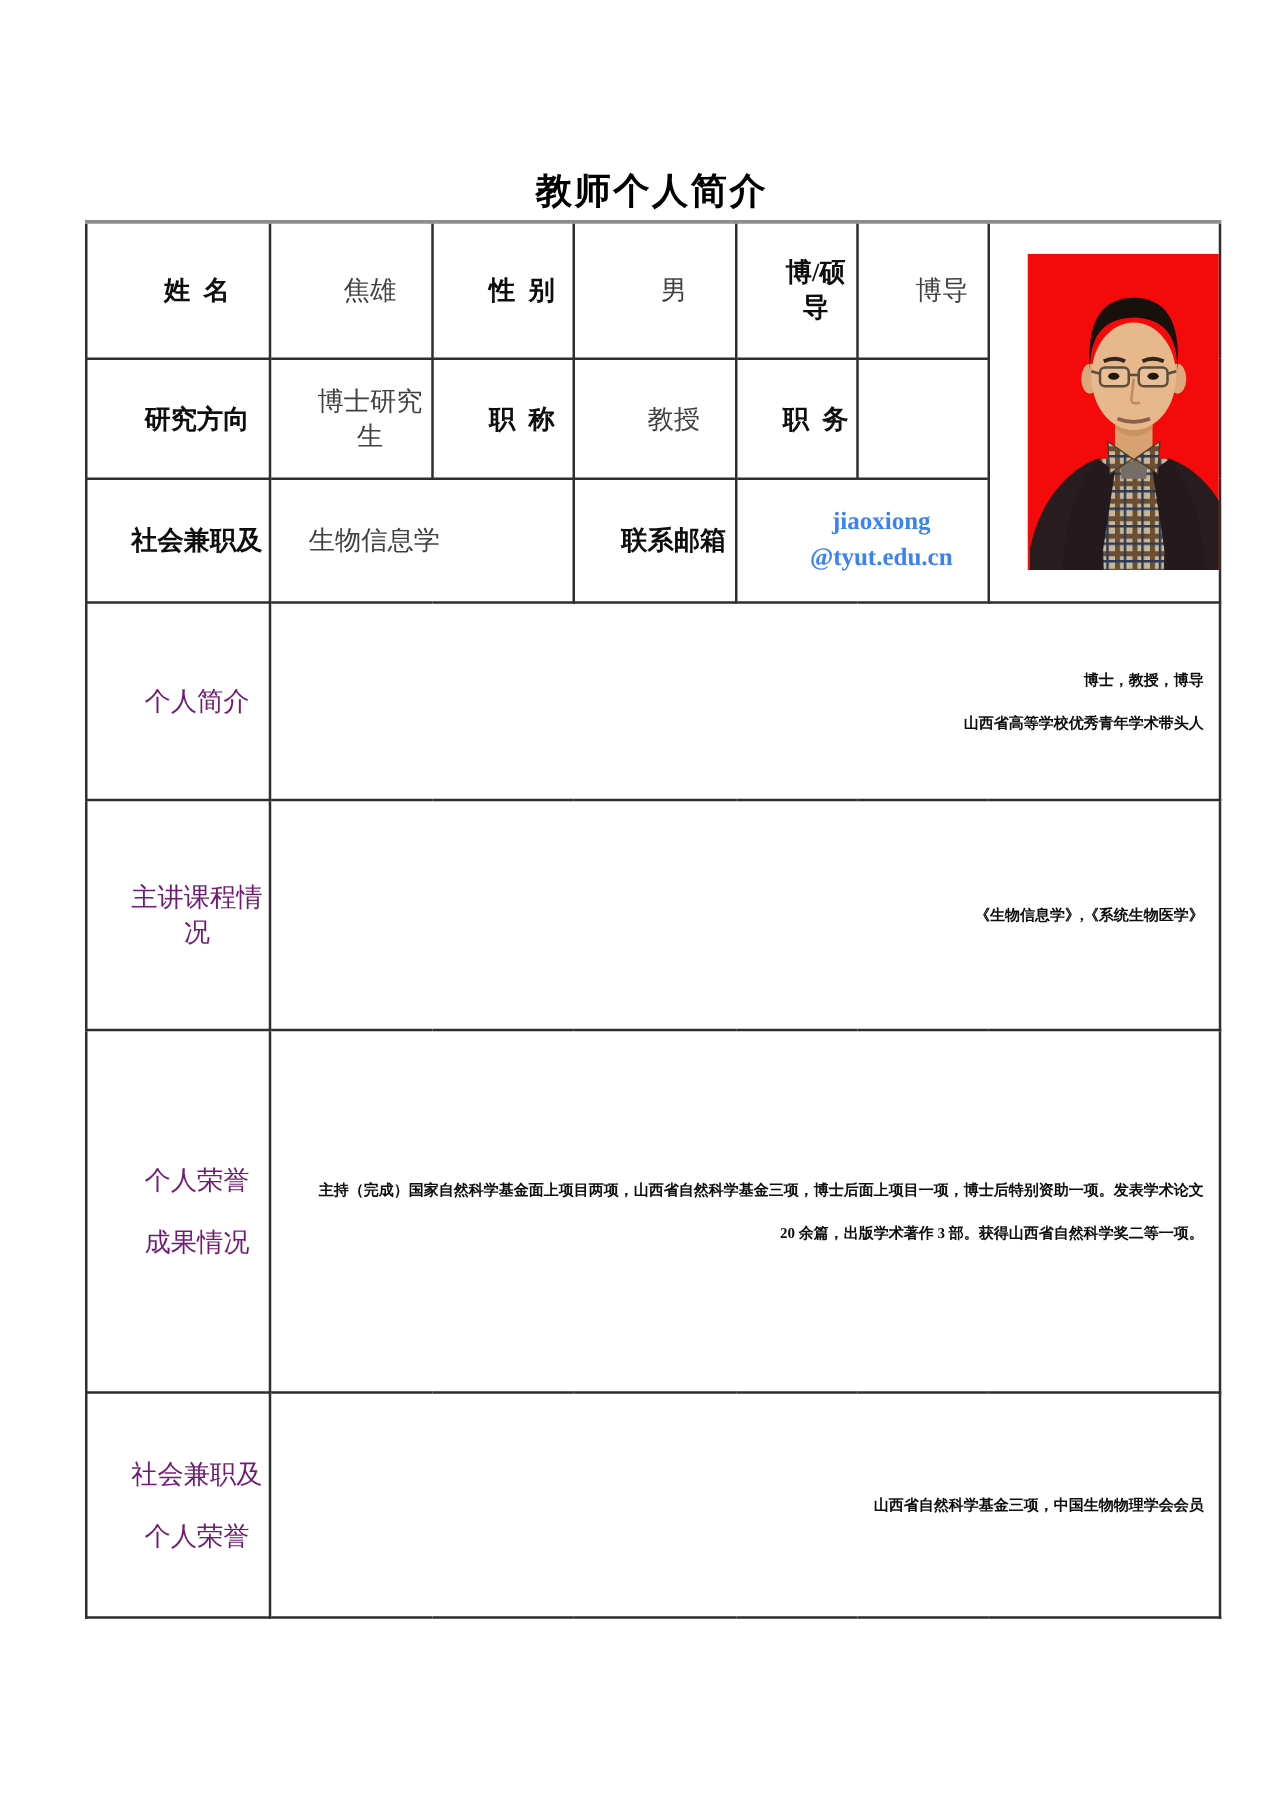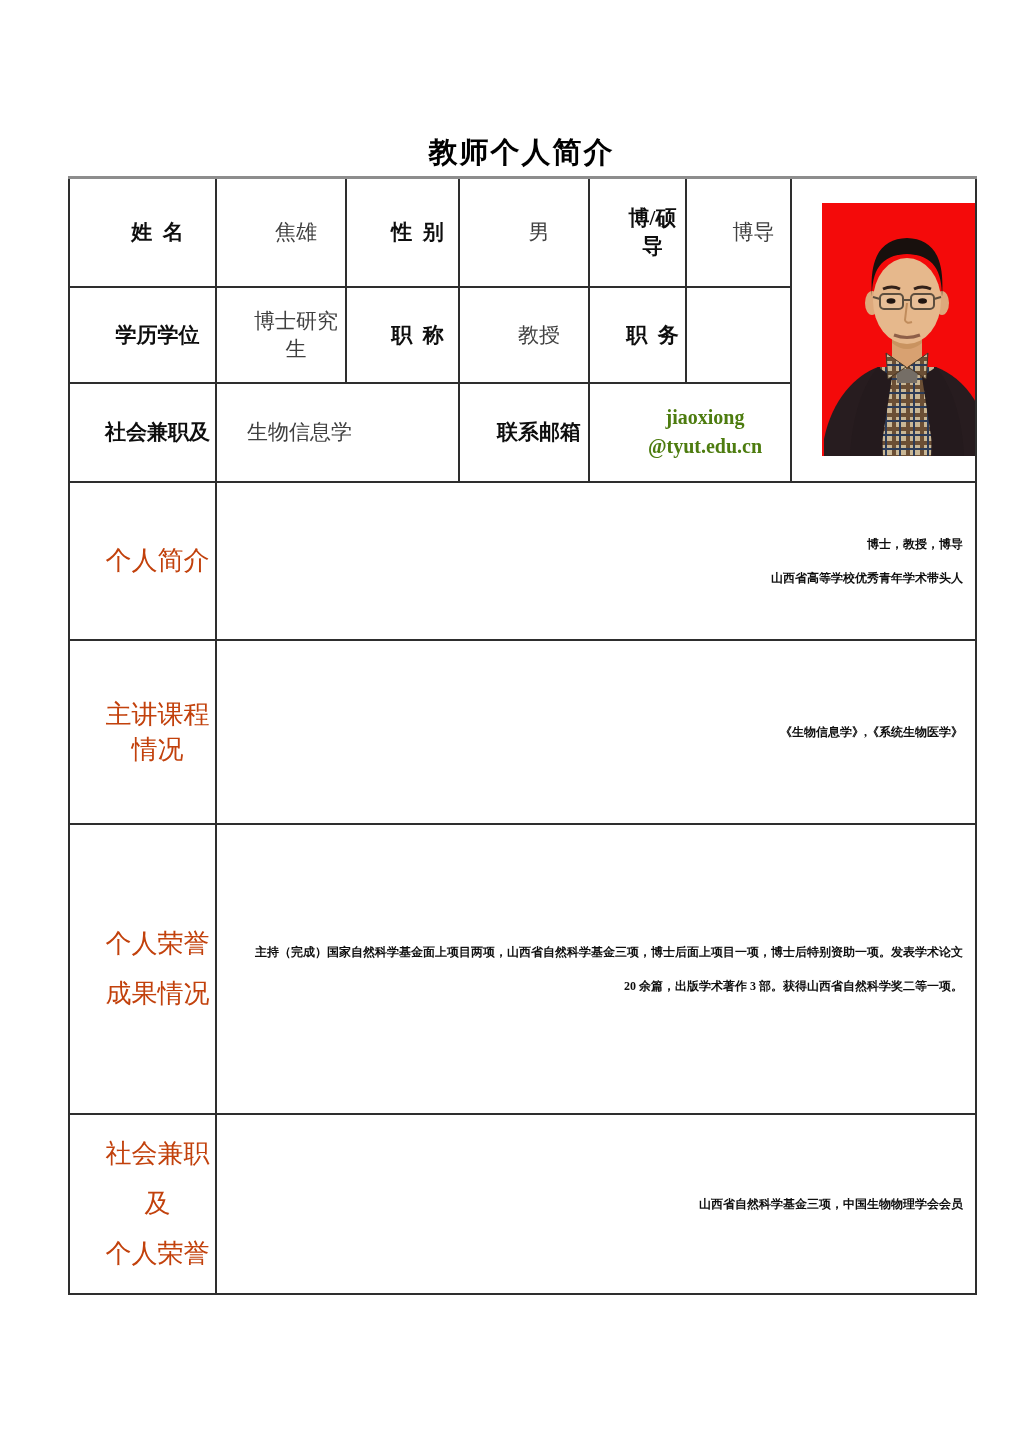--- a/index.html
+++ b/index.html
@@ -58,44 +58,44 @@
   tr.r7 { height: 180px; }
 
   .lbl {
     font-size: 21px;
     font-weight: bold;
     text-align: center;
     color: #0e0e0e;
     white-space: pre-wrap;
   }
   .lbl-plain {
-    font-size: 26px;
+    font-size: 21px;
     font-weight: normal;
     text-align: center;
-    color: #c2410c;
+    color: #701a75;
     white-space: pre-wrap;
   }
   .lbl-twoline { line-height: 50px; }
 
   .val {
     font-size: 21px;
     font-weight: normal;
     text-align: center;
     color: #404040;
   }
   .val-left {
     text-align: left;
     padding-left: 13px;
   }
   .email {
     font-size: 20px;
     font-weight: bold;
     text-align: center;
     line-height: 29px;
-    color: #4d7c0f;
+    color: #3b82f6;
     white-space: pre-wrap;
   }
   .content {
     font-size: 12px;
     font-weight: bold;
     text-align: right;
     color: #0e0e0e;
     line-height: 34px;
     padding: 8px 12px 8px 13px;
     white-space: pre-wrap;
@@ -184,21 +184,21 @@
 
             <path d="M85,100 L83,117 Q84,121 90,119" stroke="#c08c5c" stroke-width="2" fill="none"></path>
 
             <path d="M72,132 Q85,137 98,132" stroke="#8e5f48" stroke-width="3" fill="none"></path>
           </svg>
         </div>
       </td>
     </tr>
 
     <tr class="r2">
-      <td class="lbl">学历学位</td>
+      <td class="lbl">研究方向</td>
       <td class="val">博士研究生</td>
       <td class="lbl">职  称</td>
       <td class="val">教授</td>
       <td class="lbl">职  务</td>
       <td class="val"></td>
     </tr>
 
     <tr class="r3">
       <td class="lbl">社会兼职及</td>
       <td class="val val-left" colspan="2">生物信息学</td>

